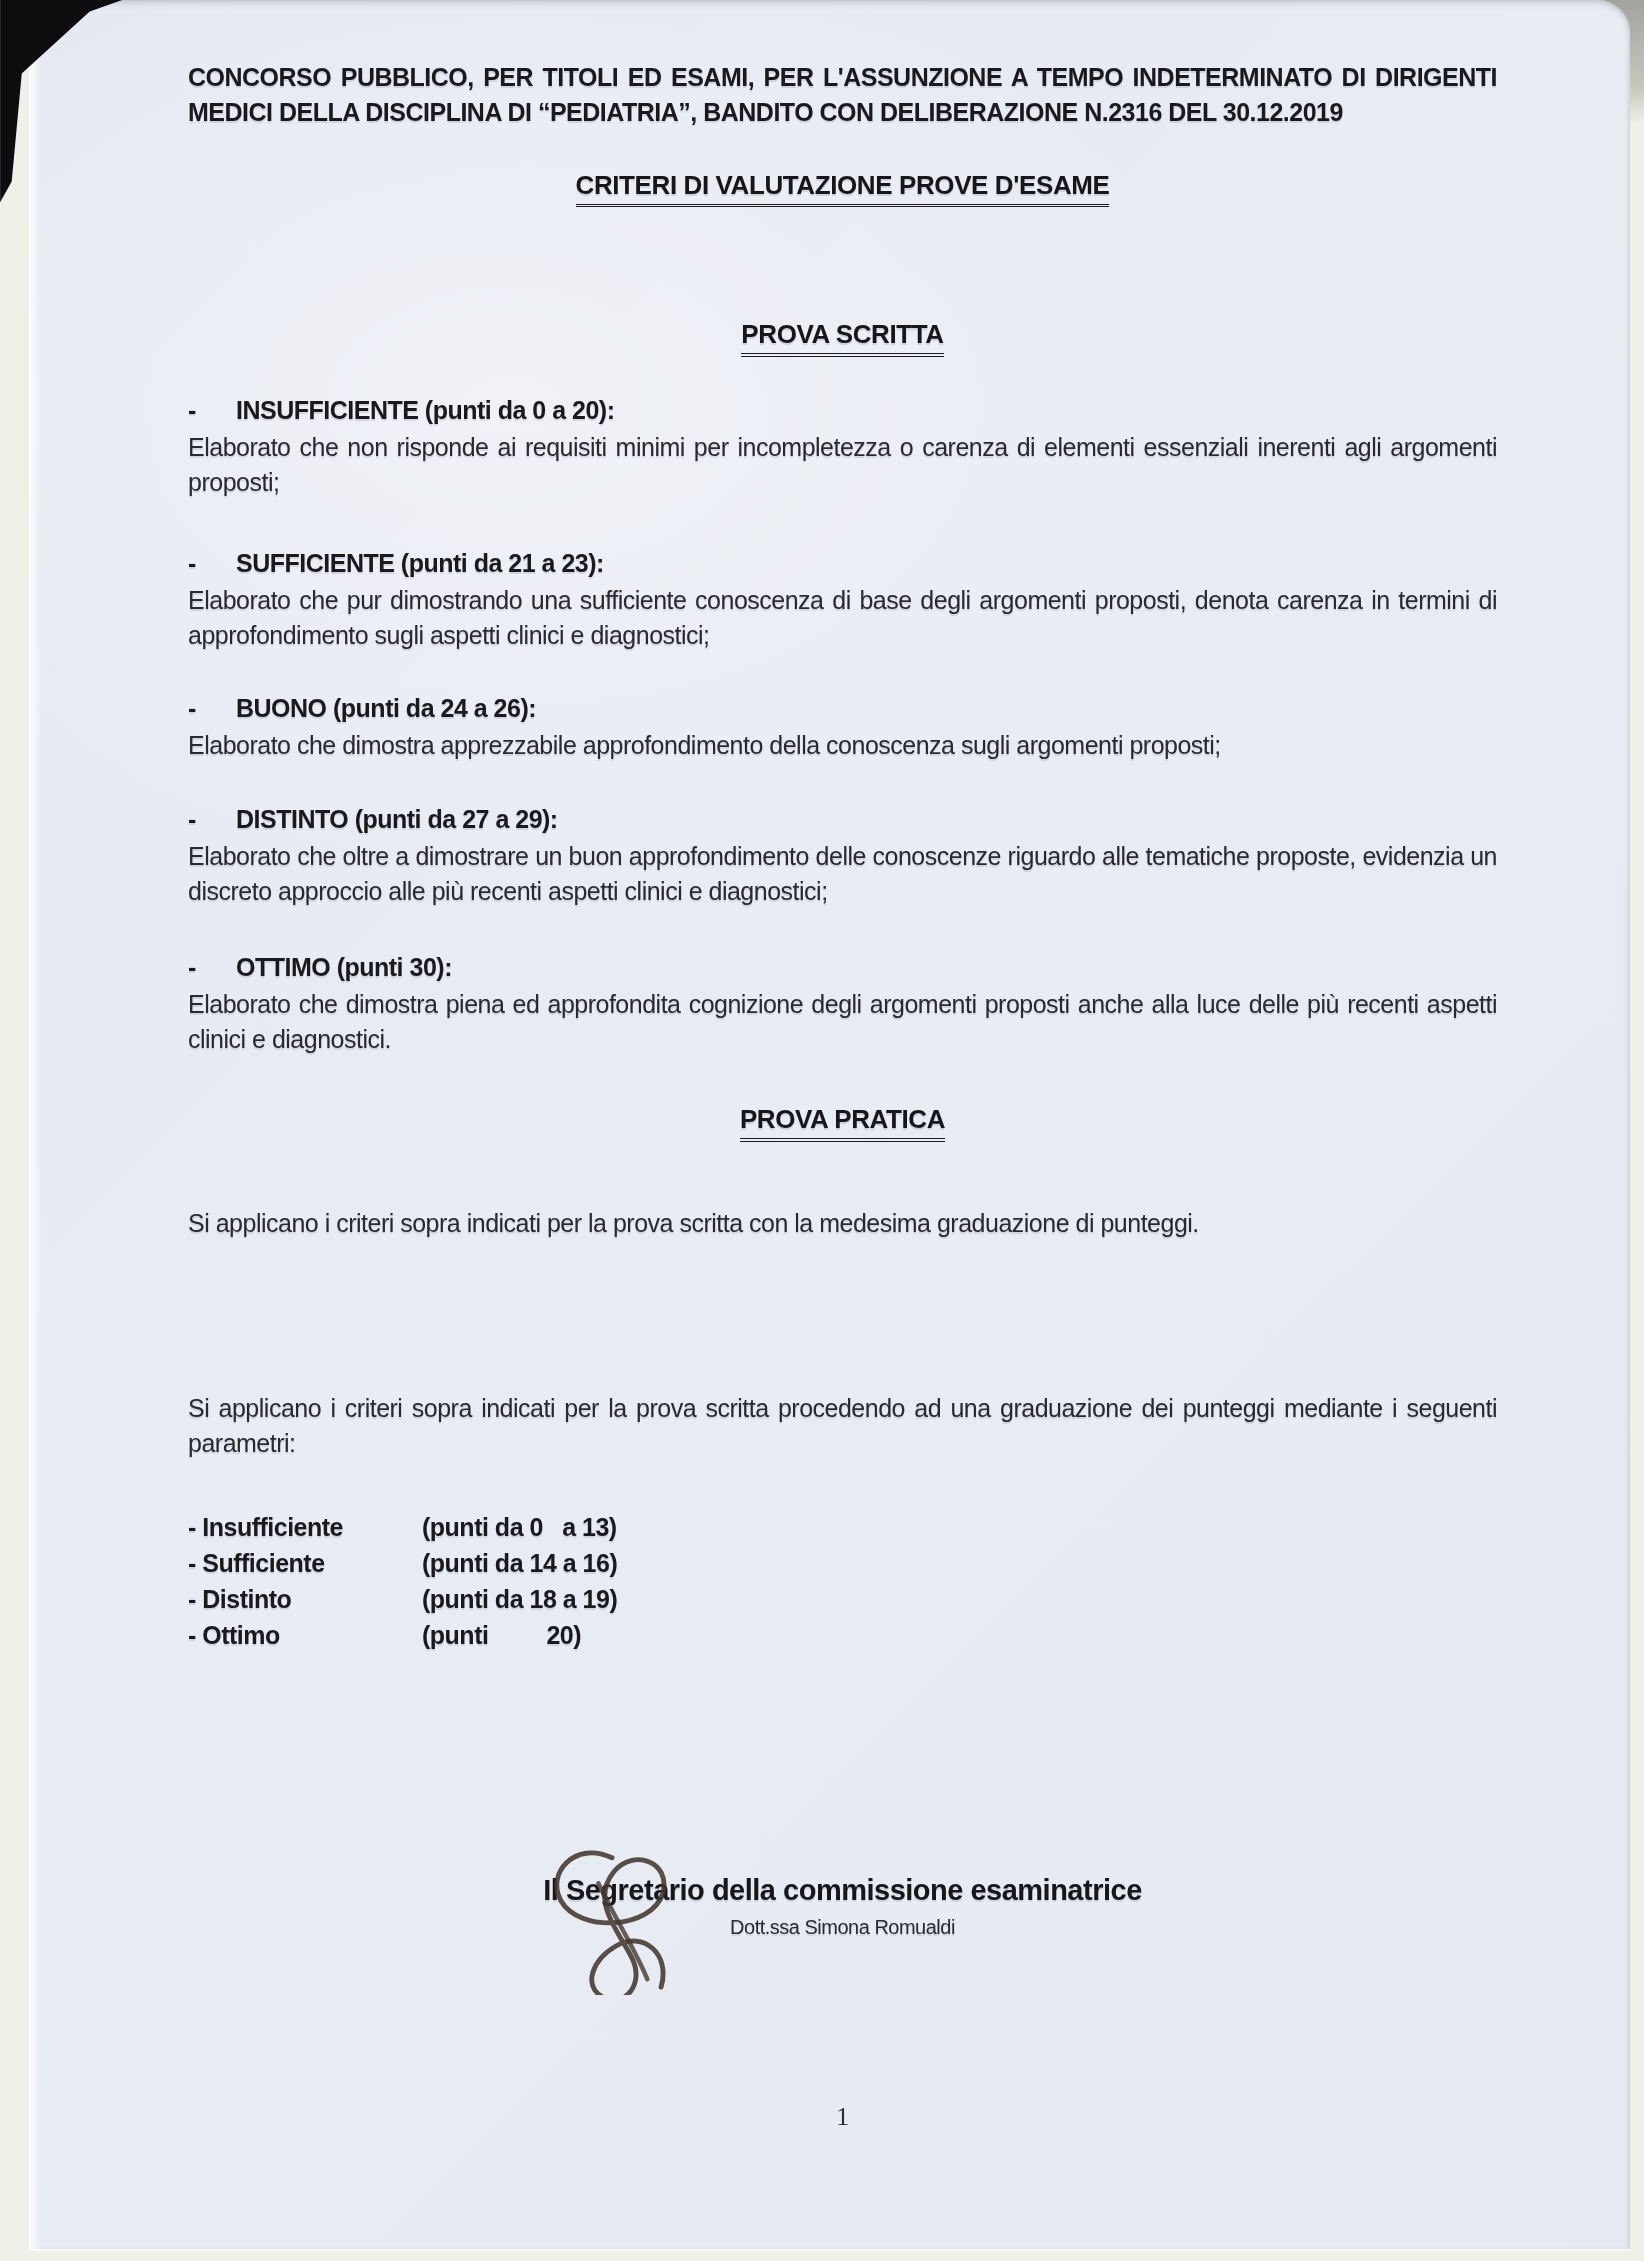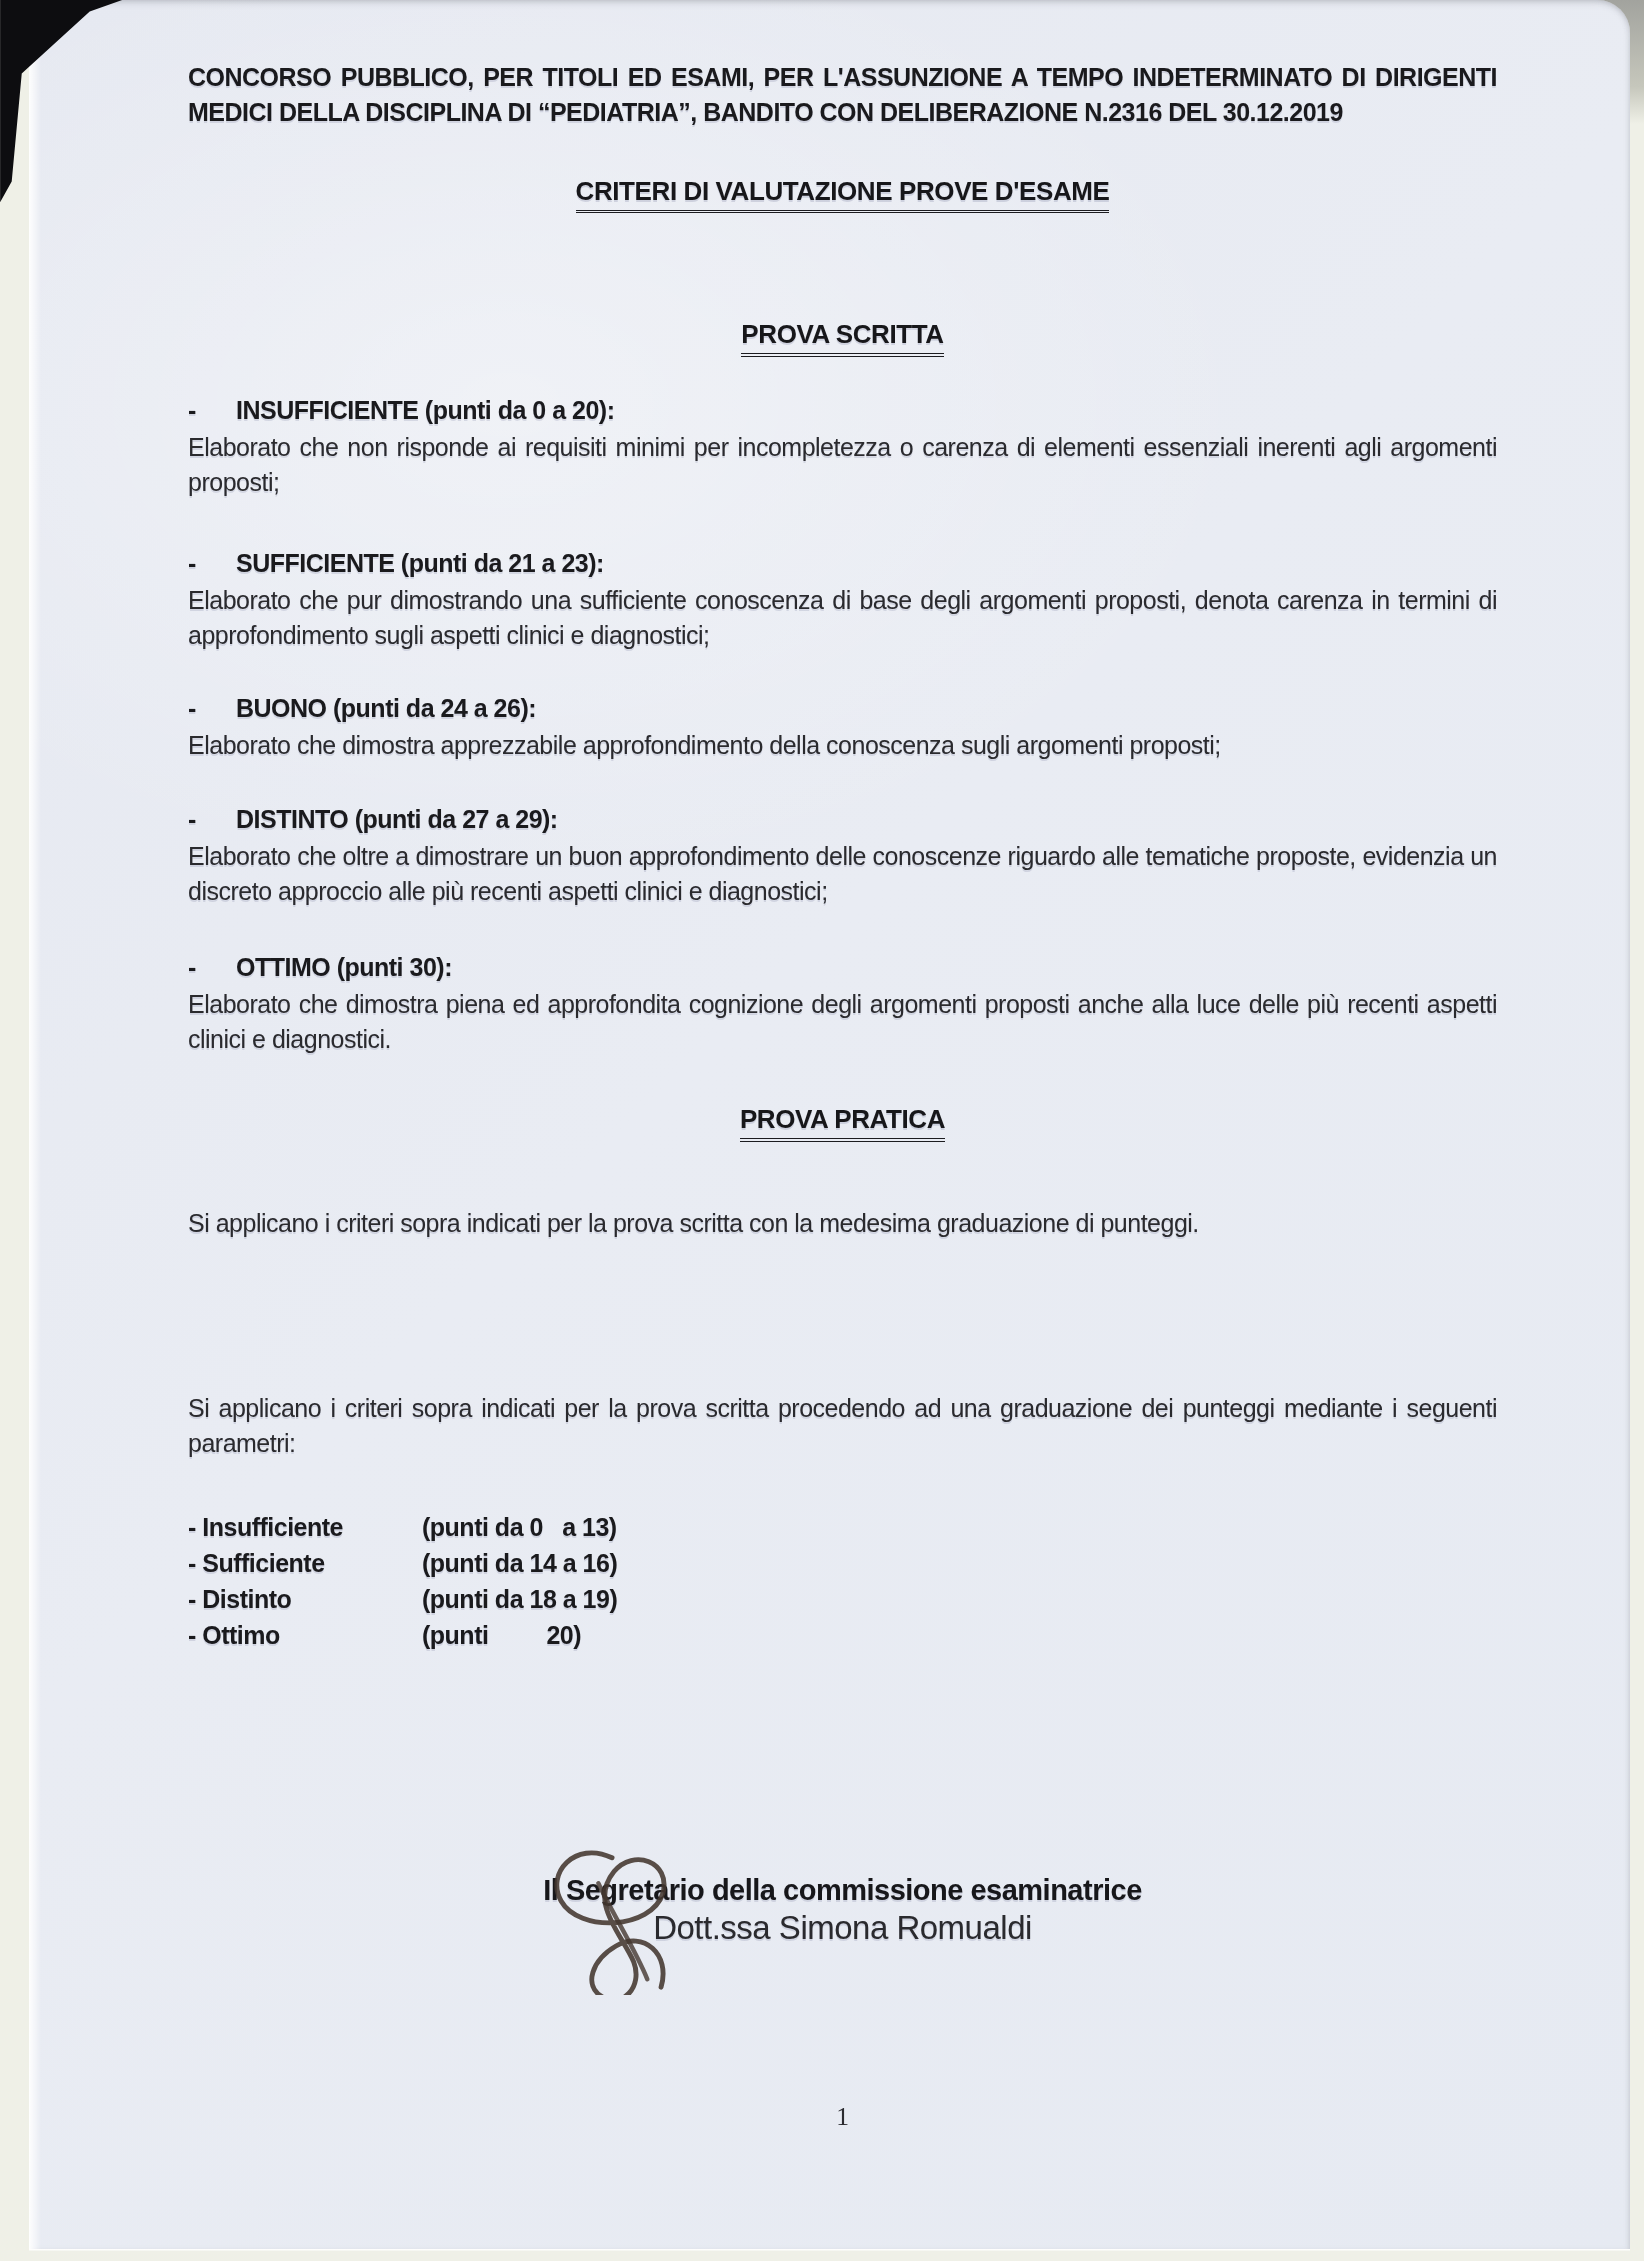--- a/index.html
+++ b/index.html
@@ -63,21 +63,21 @@
 </style>
 </head>
 <body>
 
 <div class="corner-gray"></div>
 
 <div class="page">
 
   <div class="abs txt bold justify" style="top:60px;">CONCORSO PUBBLICO, PER TITOLI ED ESAMI, PER L'ASSUNZIONE A TEMPO INDETERMINATO DI DIRIGENTI MEDICI DELLA DISCIPLINA DI “PEDIATRIA”, BANDITO CON DELIBERAZIONE N.2316 DEL 30.12.2019</div>
 
-  <div class="abs center" style="top:176px;">
+  <div class="abs center" style="top:170px;">
     <span class="heading underlined" style="border-bottom-width:3.1px;">CRITERI DI VALUTAZIONE PROVE D'ESAME</span>
   </div>
 
   <div class="abs center" style="top:319px;">
     <span class="heading underlined">PROVA SCRITTA</span>
   </div>
 
   <div class="abs txt" style="top:393px;">
     <div class="crit-head bold">
       <span class="crit-dash">-</span>
@@ -141,21 +141,21 @@
       <span class="scale-points">(punti da 18 a 19)</span>
     </div>
     <div class="scale-row">
       <span class="scale-label">- Ottimo</span>
       <span class="scale-points">(punti         20)</span>
     </div>
   </div>
 
   <div class="abs center" style="top:1873px;font-size:25.5px;line-height:37px;letter-spacing:-0.4px;">
     <div class="sig-role txt" style="font-size:29px;">Il Segretario della commissione esaminatrice</div>
-    <div class="sig-name txt" style="font-size:33px;">Dott.ssa Simona Romualdi</div>
+    <div class="sig-name txt" style="font-size:20px;">Dott.ssa Simona Romualdi</div>
   </div>
 
   <svg class="scrawl" style="left:501px;top:1848px;" width="170" height="147" viewBox="0 0 150 150">
     <path d="M 72 10 C 34 -8, 4 26, 20 54 C 38 86, 112 84, 124 46 C 132 14, 94 0, 74 24 C 48 56, 82 88, 94 116 C 104 142, 82 164, 62 152 C 42 140, 52 114, 76 100 C 104 84, 132 108, 122 142" fill="none" stroke="#43372f" stroke-width="5" stroke-linecap="round" opacity="0.88"></path>
     <path d="M 58 36 C 74 70, 96 104, 108 134" fill="none" stroke="#43372f" stroke-width="4.5" stroke-linecap="round" opacity="0.8"></path>
   </svg>
 
   <div class="abs center pagenum" style="top:2102px;">1</div>
 
 </div>

